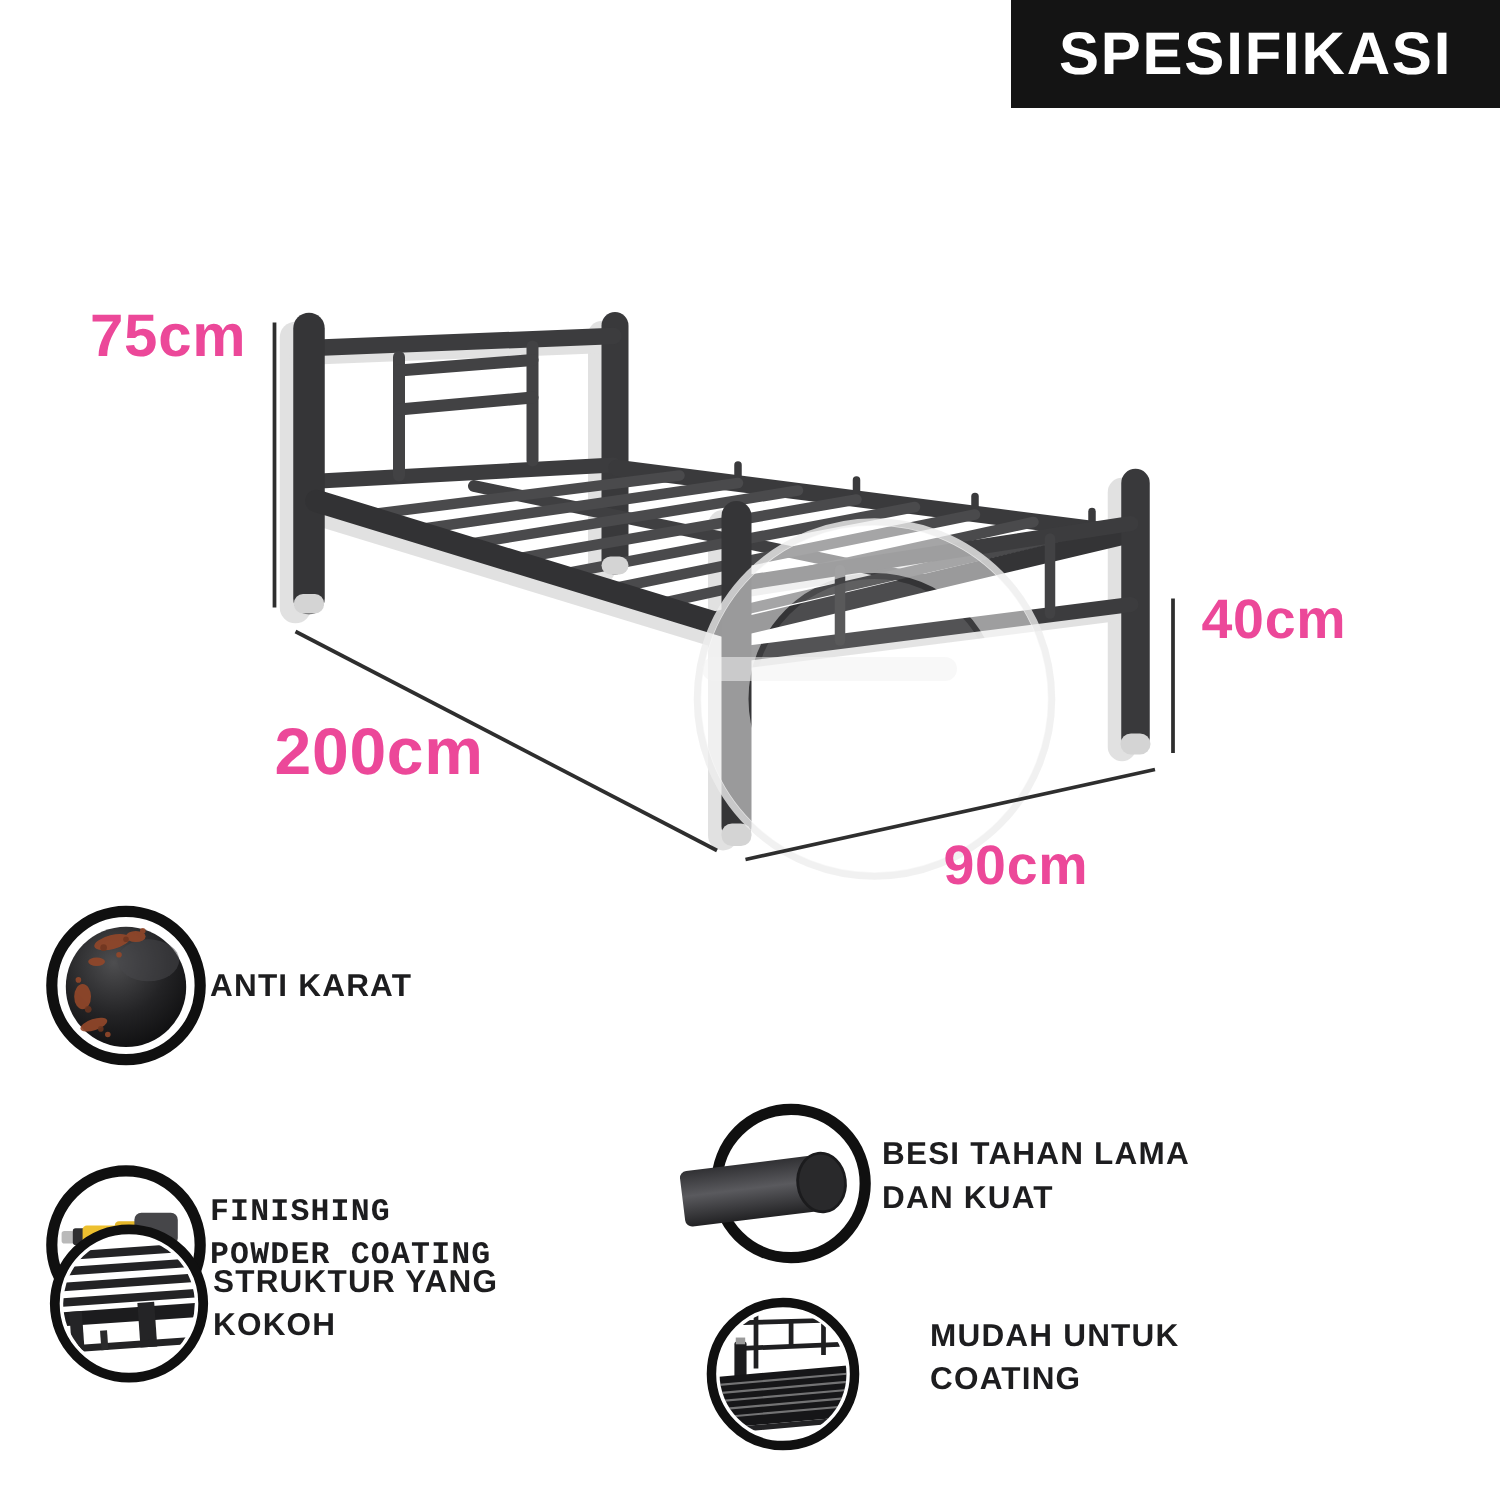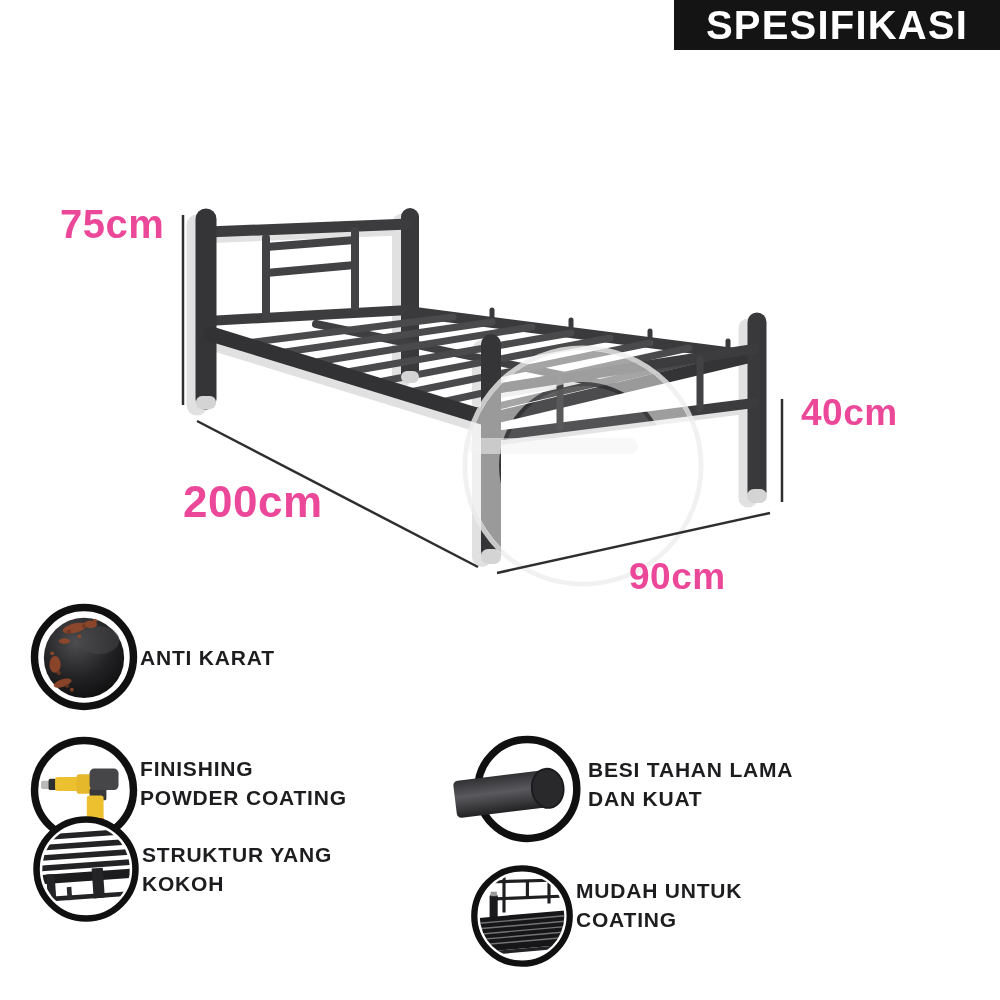--- a/index.html
+++ b/index.html
@@ -2,44 +2,44 @@
 <html><head>
 <meta charset="utf-8">
 <style>
   html,body{margin:0;padding:0;background:#ffffff;}
   .stage{
     position:relative;width:1000px;height:1000px;background:#ffffff;overflow:hidden;
     font-family:"Liberation Sans", sans-serif;color:#1d1d1f;
   }
   
   .banner{
-    position:absolute;top:0;right:0;width:326px;height:50px;background:#141414;
+    position:absolute;top:0;right:0;width:326px;height:72px;background:#141414;
     display:flex;align-items:center;justify-content:center;
   }
   .banner span{font-size:40px;font-weight:700;letter-spacing:1.2px;color:#ffffff;white-space:nowrap;}
   
   .bed-svg{position:absolute;left:0;top:0;width:1000px;height:1000px;}
   
   .dim{position:absolute;font-weight:700;color:#ec4899;letter-spacing:.5px;white-space:nowrap;}
   .dim-75 {left:60px;  top:202px; font-size:40px;}
   .dim-200{left:183px; top:477px; font-size:44px;}
   .dim-40 {left:801px; top:392px; font-size:37px;}
   .dim-90 {left:629px; top:556px; font-size:37px;}
   
   .feature{position:absolute;display:flex;align-items:center;}
   .fi{flex:0 0 auto;display:block;line-height:0;}
   .ft{display:flex;flex-direction:column;font-size:21px;font-weight:700;letter-spacing:.8px;line-height:29px;color:#1d1d1f;white-space:nowrap;}
   .f-anti    {left:28px;  top:601px;}
-  .f-finish  {left:28px;  top:734px;}
+  .f-finish  {left:28px;  top:774px;font-family:Liberation Mono, monospace;}
   .f-besi    {left:462px; top:733px;}
   .f-struktur{left:30px;  top:813px;align-items:center;}
   .f-mudah   {left:468px; top:860px;}
   .f-finish .ft{transform:translateY(-7px);}
   .f-besi .ft{transform:translateY(-5px);}
-  .f-mudah .ft{transform:translateY(-11px);}
+  .f-mudah .ft{transform:translateY(-11px);margin-left:44px;}
 </style>
 </head>
 <body>
 
 <div class="stage">
 
   <svg class="bed-svg" viewBox="0 0 1000 1000" aria-hidden="true">
 
     <g transform="translate(-9,6)" stroke="#c9c9c9" opacity="0.55" fill="none" stroke-linecap="round">
       <line x1="206" y1="219" x2="206" y2="399" stroke-width="21"></line>

